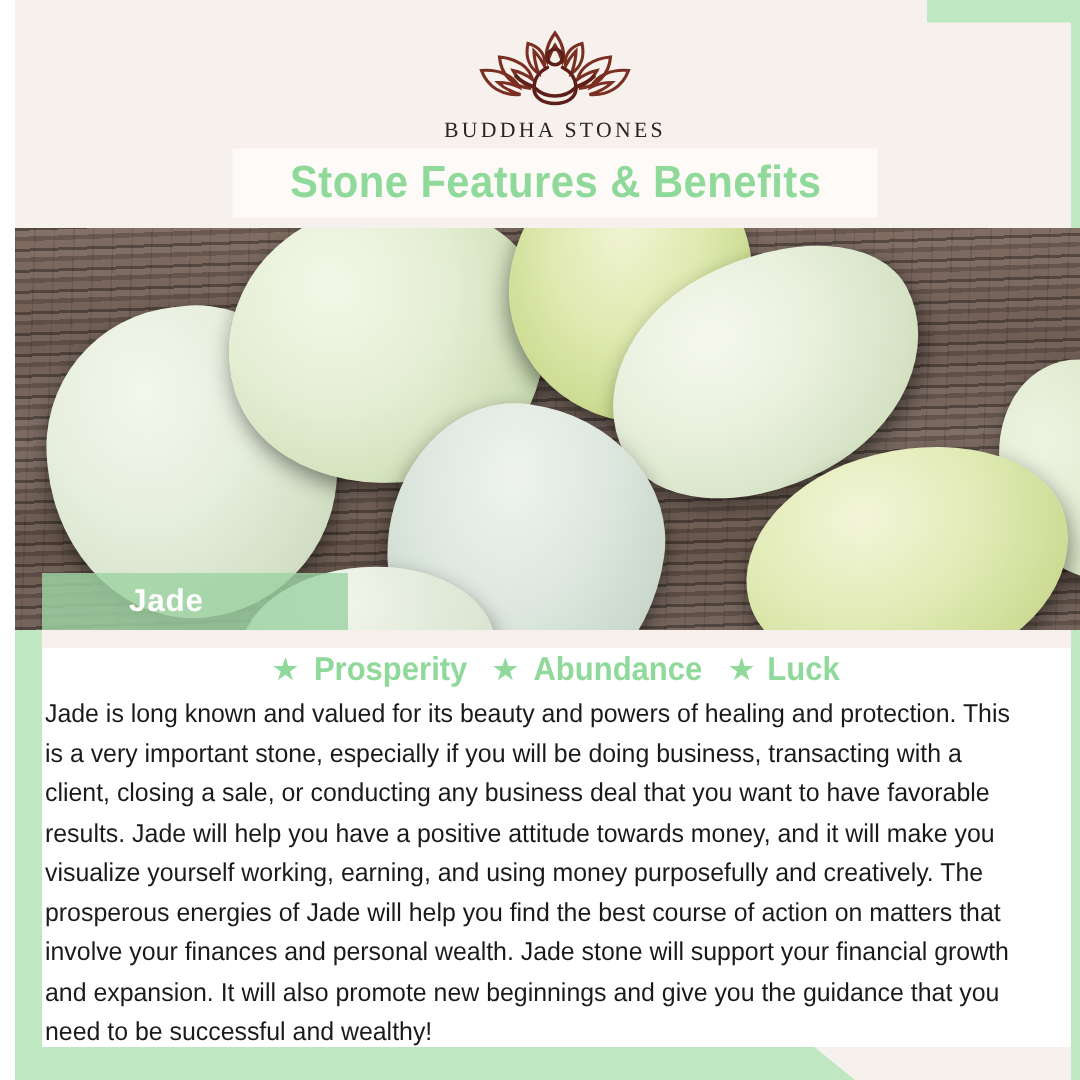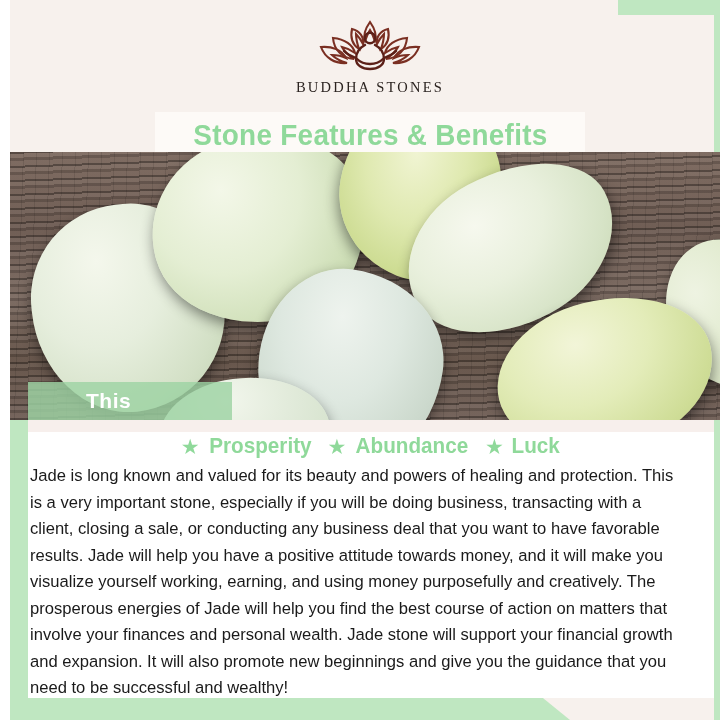--- a/index.html
+++ b/index.html
@@ -72,21 +72,21 @@
     font-family: "Liberation Serif", serif;
     font-size: 14.5px;
     letter-spacing: 2.2px;
     color: #2b2320;
     white-space: nowrap;
   }
 
   
   .title-band {
     position: absolute;
-    left: 145px; top: 112px;
+    left: 145px; top: 99px;
     width: 430px; height: 46px;
     background: #fdfaf7;
     display: flex;
     align-items: center;
     justify-content: center;
   }
   .title-text {
     font-family: "Liberation Sans Narrow", "Liberation Sans", sans-serif;
     font-weight: bold;
     font-size: 30px;
@@ -285,21 +285,21 @@
     <div class="stone s1"></div>
     <div class="stone s2"></div>
     <div class="stone s4"></div>
     <div class="stone s8"></div>
     <div class="stone s6"></div>
     <div class="stone s5"></div>
     <div class="stone s7"></div>
   </div>
 
   <div class="jade-band">
-    <span class="jade-label">This</span>
+    <span class="jade-label">Jade</span>
   </div>
 
   <div class="panel">
     <div class="panel-top-tint"></div>
 
     <div class="benefits">
       <div class="benefit">
         <span class="star">★</span>
         <span class="benefit-label">Prosperity</span>
       </div>

